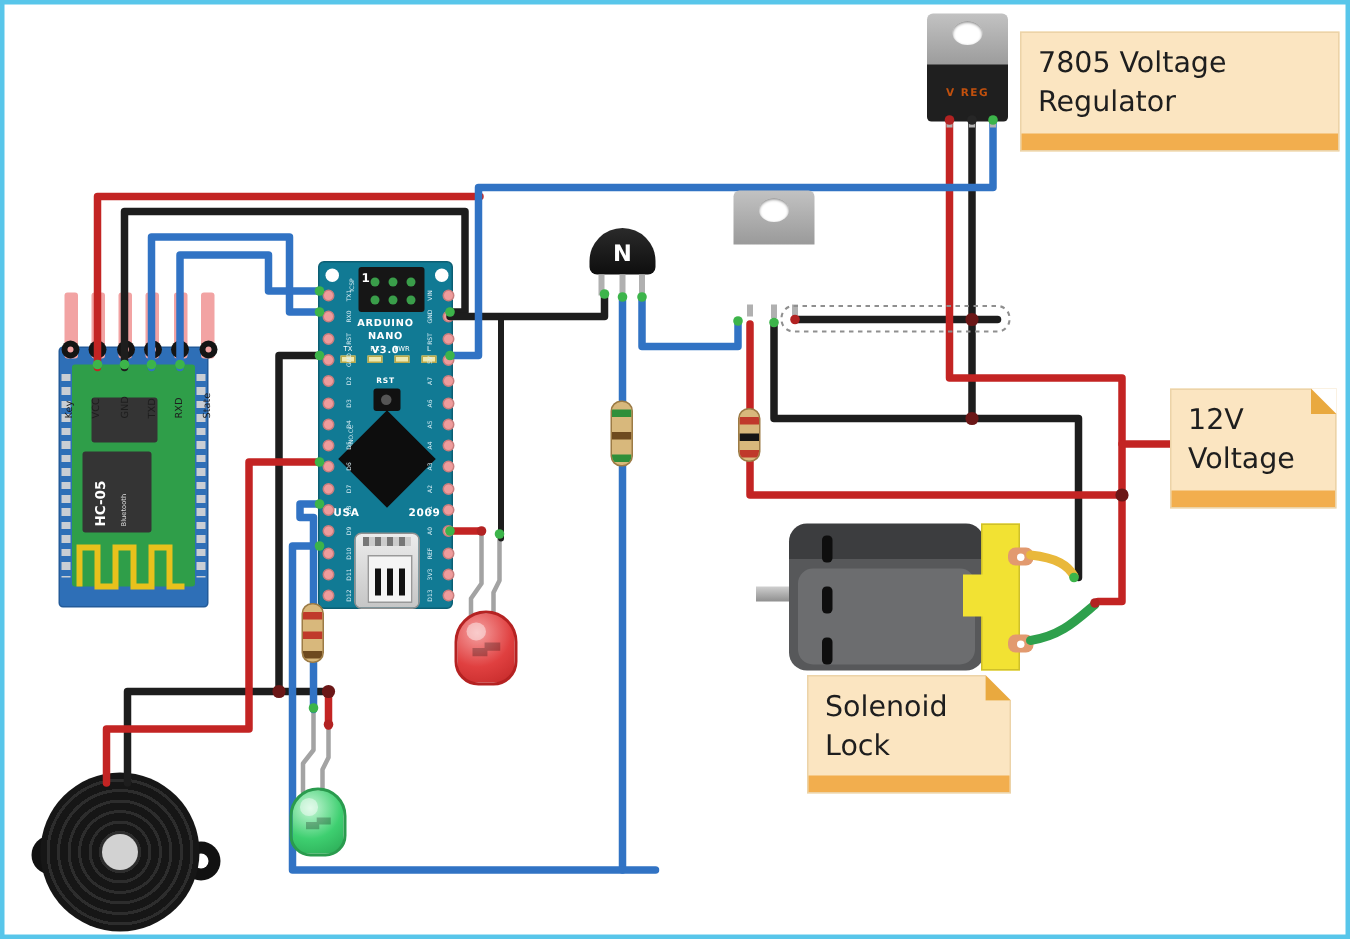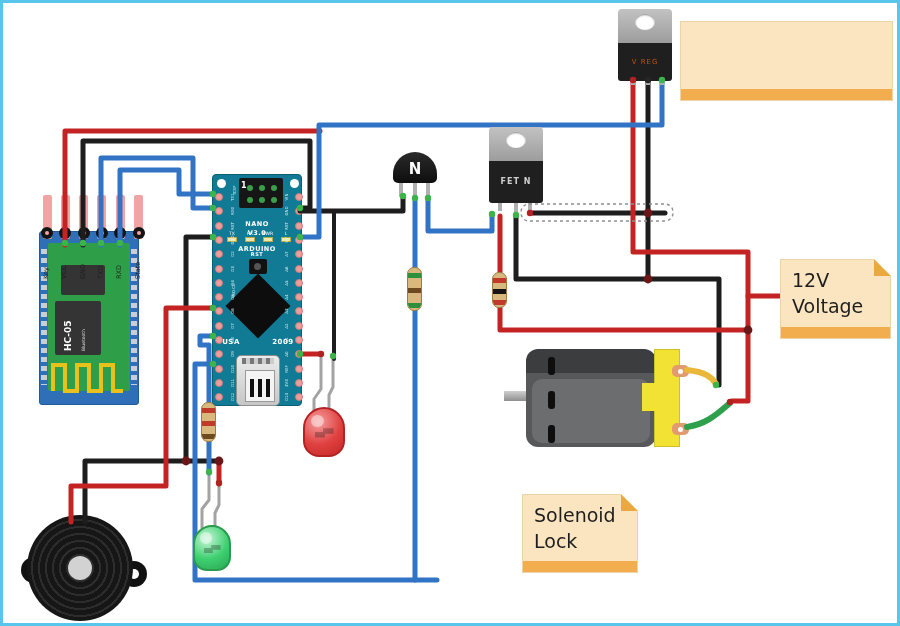--- a/index.html
+++ b/index.html
@@ -133,21 +133,21 @@
     <div class="icsp">
         <i style="left: 8px; top: 7px;"></i>
         <i style="left: 20px; top: 7px;"></i>
         <i style="left: 32px; top: 7px;"></i>
         <i style="left: 8px; top: 19px;"></i>
         <i style="left: 20px; top: 19px;"></i>
         <i style="left: 32px; top: 19px;"></i>
       </div>
     <span class="pinlab" style="left:14px;top:12px;color:#cfe9f0;">ICSP</span>
     <div class="nano-txt" style="left:28px;top:6px;width:auto;font-size:8px;">1</div>
-    <div class="nano-txt" style="top:36px;margin-top:34px;">ARDUINO</div>
+    <div class="nano-txt" style="top:36px;">ARDUINO</div>
     <div class="nano-txt" style="top:45px;">NANO</div>
     <div class="nano-txt" style="top:54px;">V3.0</div>
     <div id="nanoleds">
         <div class="ledchip" style="left: 14px; top: 62px;"></div>
         <span class="ledlab" style="left: 13px; top: 56px;">TX</span>
         <div class="ledchip" style="left: 32px; top: 62px;"></div>
         <span class="ledlab" style="left: 31px; top: 56px;">RX</span>
         <div class="ledchip" style="left: 50px; top: 62px;"></div>
         <span class="ledlab" style="left: 49px; top: 56px;">PWR</span>
         <div class="ledchip" style="left: 68px; top: 62px;"></div>
@@ -267,33 +267,30 @@
   <div class="to92">
     <span>N</span>
     <div class="leg" style="left:6px;top:31px;height:14px;"></div>
     <div class="leg" style="left:20px;top:31px;height:15px;"></div>
     <div class="leg" style="left:33px;top:31px;height:14px;"></div>
   </div>
 
   <div class="to220" style="left:486px;top:124px;height:90px;">
     <div class="tab"></div>
     <div class="holeE"></div>
-    <div class="body">
-      <span style="color:#cfcfcf;font-size:8px;font-weight:bold;letter-spacing:1px;line-height:42px;">FET N</span>
-    </div>
     <div class="leg" style="left:9px;top:76px;height:8px;"></div>
     <div class="leg" style="left:25px;top:76px;height:9px;"></div>
     <div class="leg" style="left:39px;top:76px;height:8px;"></div>
   </div>
 
   <div class="to220" style="left:615px;top:6px;height:78px;">
     <div class="tab"></div>
     <div class="holeE"></div>
     <div class="body" style="height:38px;">
-      <span style="color:#c2500d;font-size:7px;font-weight:normal;letter-spacing:1px;line-height:38px;">V REG</span>
+      <span style="color:#c2500d;font-size:7px;font-weight:bold;letter-spacing:1px;line-height:38px;">V REG</span>
     </div>
     <div class="leg" style="left:13px;top:70px;height:6px;"></div>
     <div class="leg" style="left:28px;top:70px;height:6px;"></div>
     <div class="leg" style="left:42px;top:70px;height:6px;"></div>
   </div>
 
   <div class="motor abs z1" style="left:501px;top:344px;width:190px;height:102px;">
     <div class="shaft"></div>
     <div class="mbody"></div>
     <div class="mlight"></div>
@@ -361,28 +358,29 @@
       <circle cx="645" cy="77" r="3.2" fill="#262626"></circle>
       <circle cx="645" cy="210" r="4.4" fill="#6b1717"></circle>
       <circle cx="645" cy="276" r="4.4" fill="#6b1717"></circle>
       <circle cx="183" cy="458" r="4.4" fill="#6b1717"></circle>
       <circle cx="216" cy="458" r="4.4" fill="#6b1717"></circle>
       <circle cx="745" cy="327" r="4.4" fill="#6b1717"></circle>
       <rect x="518" y="201" width="152" height="17" rx="8" fill="none" stroke="#8f8f8f" stroke-width="1.4" stroke-dasharray="3,3"></rect>
     </svg>
 
   <div class="note" style="left:677px;top:18px;width:213px;height:80px;">
+    <div class="txt"><span>7805 Voltage</span><br><span>Regulator</span></div>
     <div class="strip"></div>
   </div>
   <div class="note" style="left:777px;top:256px;width:111px;height:80px;">
     <div class="fold"></div>
     <div class="txt"><span>12V</span><br><span>Voltage</span></div>
     <div class="strip"></div>
   </div>
-  <div class="note" style="left:519px;top:447px;width:116px;height:79px;margin-top:44px;">
+  <div class="note" style="left:535px;top:447px;width:136px;height:79px;">
     <div class="fold"></div>
     <div class="txt"><span>Solenoid</span><br><span>Lock</span></div>
     <div class="strip"></div>
   </div>
 
 
 <div class="resistor" style="left: 198px; top: 399px; height: 40px;">
       <i style="top: 5px; background: rgb(192, 57, 43);"></i>
       <i style="top: 18px; background: rgb(192, 57, 43);"></i>
       <i style="top: 31px; background: rgb(110, 74, 31);"></i>

